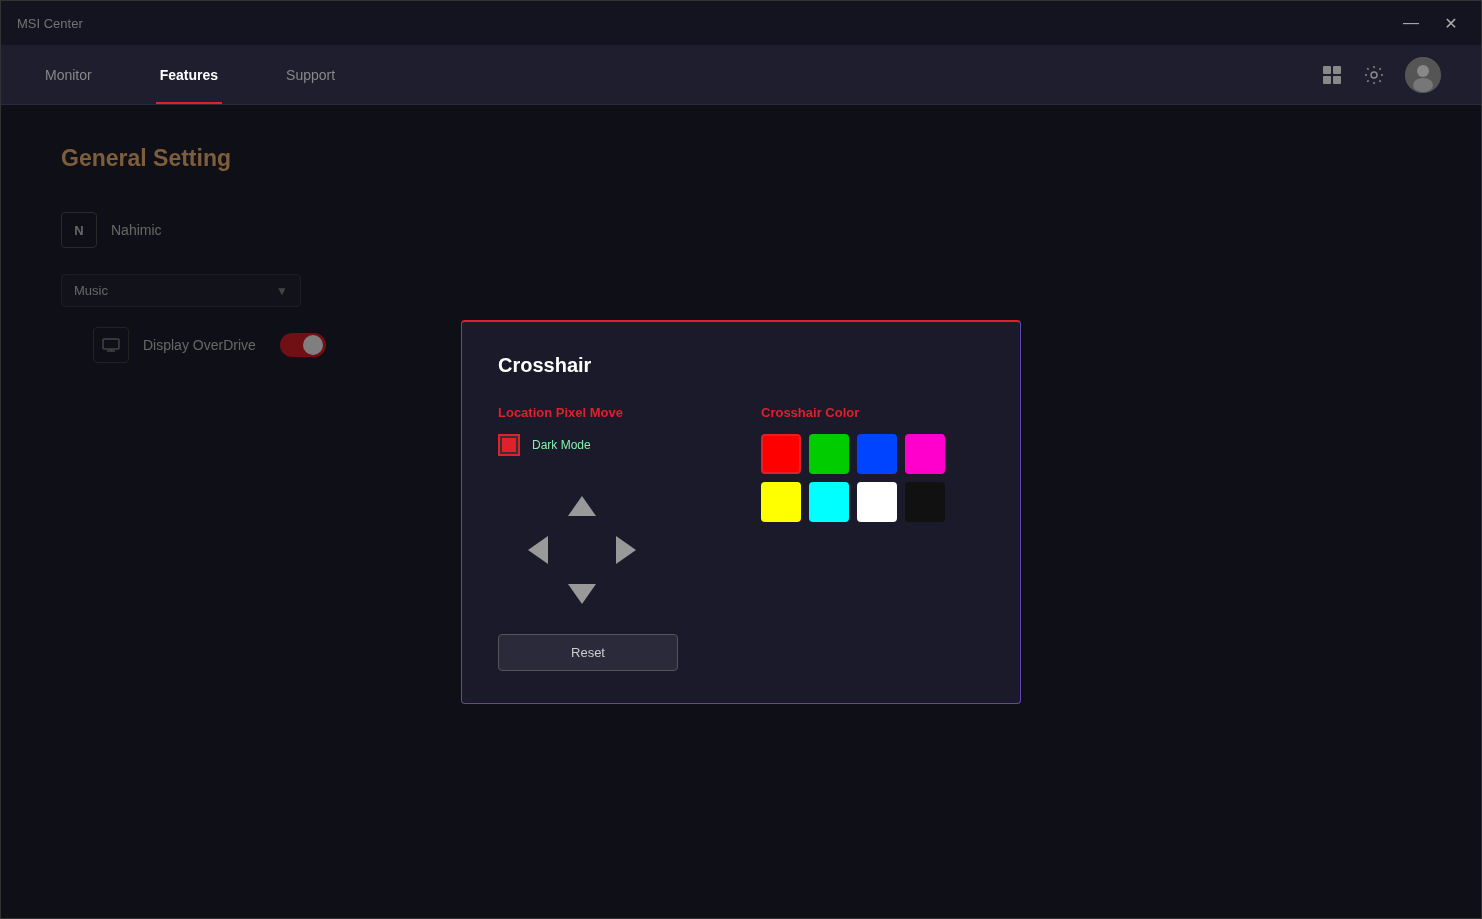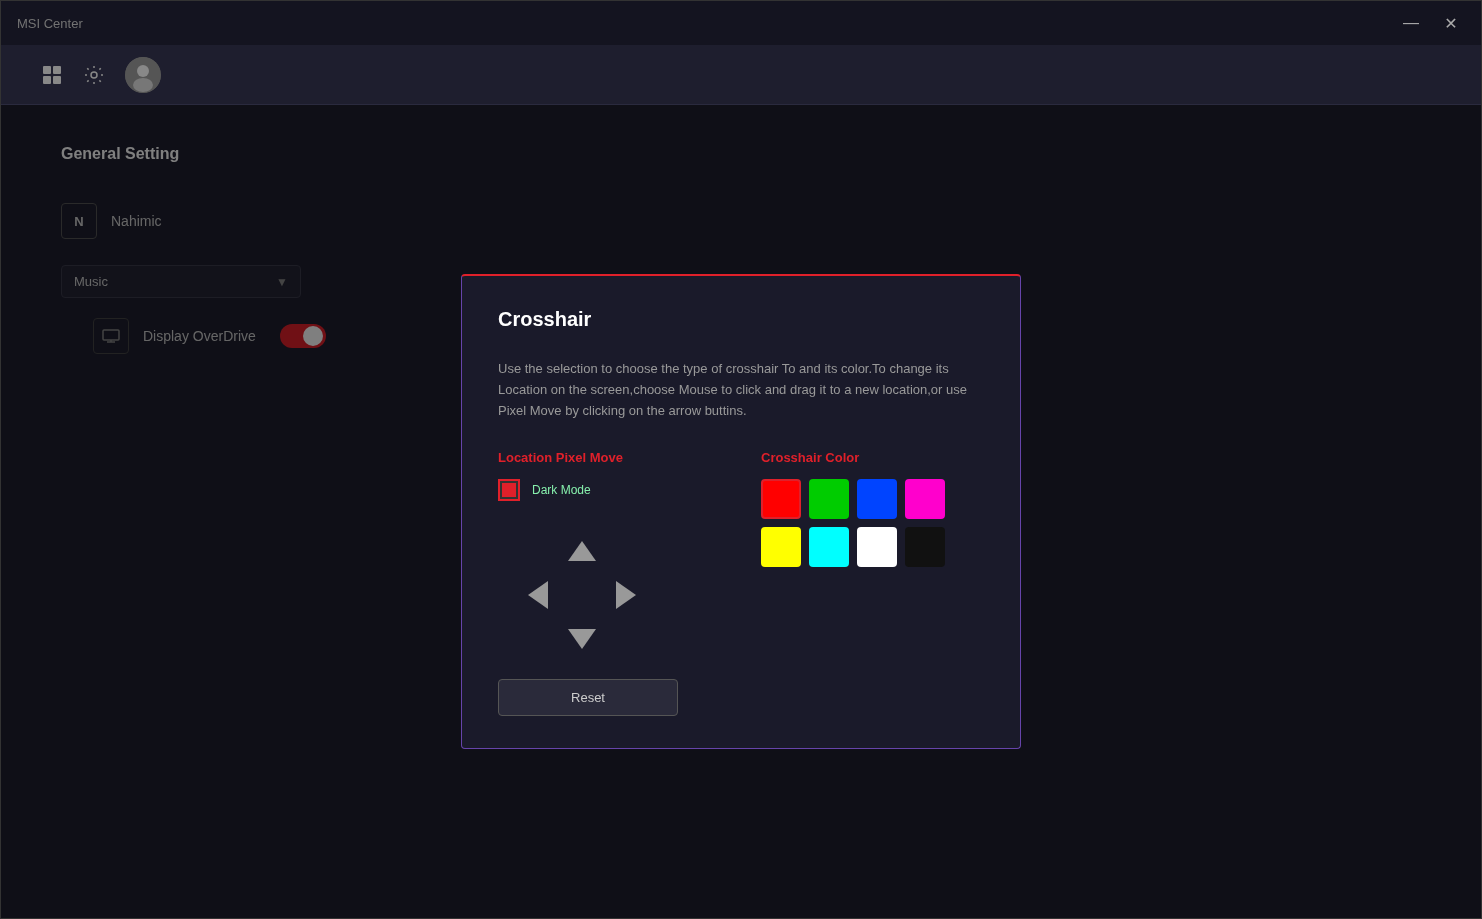--- a/index.html
+++ b/index.html
@@ -122,23 +122,23 @@
       font-size: 18px;
     }
 
     
     .main-content {
       flex: 1;
       padding: 40px 60px;
       position: relative;
     }
     .section-title {
-      font-size: 16px;
+      font-size: 23px;
       font-weight: 600;
-      color: #ffffff;
+      color: #fdba74;
       margin-bottom: 40px;
     }
     .feature-icon {
       width: 36px;
       height: 36px;
       border: 1px solid #444;
       border-radius: 4px;
       display: flex;
       align-items: center;
       justify-content: center;
@@ -374,20 +374,31 @@
 
   <div class="title-bar">
     <span class="title-bar-text">MSI Center</span>
     <div class="title-bar-controls">
       <button class="title-bar-btn">—</button>
       <button class="title-bar-btn close">✕</button>
     </div>
   </div>
 
   <div class="nav-bar">
+    <div class="nav-tabs">
+      <div class="nav-tab">
+        <span>Monitor</span>
+      </div>
+      <div class="nav-tab active">
+        <span>Features</span>
+      </div>
+      <div class="nav-tab">
+        <span>Support</span>
+      </div>
+    </div>
     <div class="nav-right">
 
       <button class="nav-icon-btn">
         <svg width="22" height="22" viewBox="0 0 22 22" fill="#888">
           <rect x="2" y="2" width="8" height="8" rx="1"></rect>
           <rect x="12" y="2" width="8" height="8" rx="1"></rect>
           <rect x="2" y="12" width="8" height="8" rx="1"></rect>
           <rect x="12" y="12" width="8" height="8" rx="1"></rect>
         </svg>
       </button>
@@ -440,21 +451,20 @@
       </div>
       <div class="toggle" style="margin-left: 8px;"></div>
 
       <div style="flex:1;"></div>
 
     </div>
 
     <div class="overlay">
       <div class="dialog">
         <h2 class="dialog-title">Crosshair</h2>
-        <p class="dialog-desc">Use the selection to choose the type of crosshair To and its color.To change its Location on the screen,choose Mouse to click and drag it to a new location,or use Pixel Move by clicking on the arrow buttins.</p>
 
         <div class="dialog-columns">
 
           <div class="pixel-move-section">
             <div class="dialog-section-label">Location Pixel Move</div>
 
             <div style="display:flex; flex-direction:column; align-items:flex-start; gap:8px;">
 
               <div class="dark-mode-row">
                 <div class="dark-mode-checkbox">

